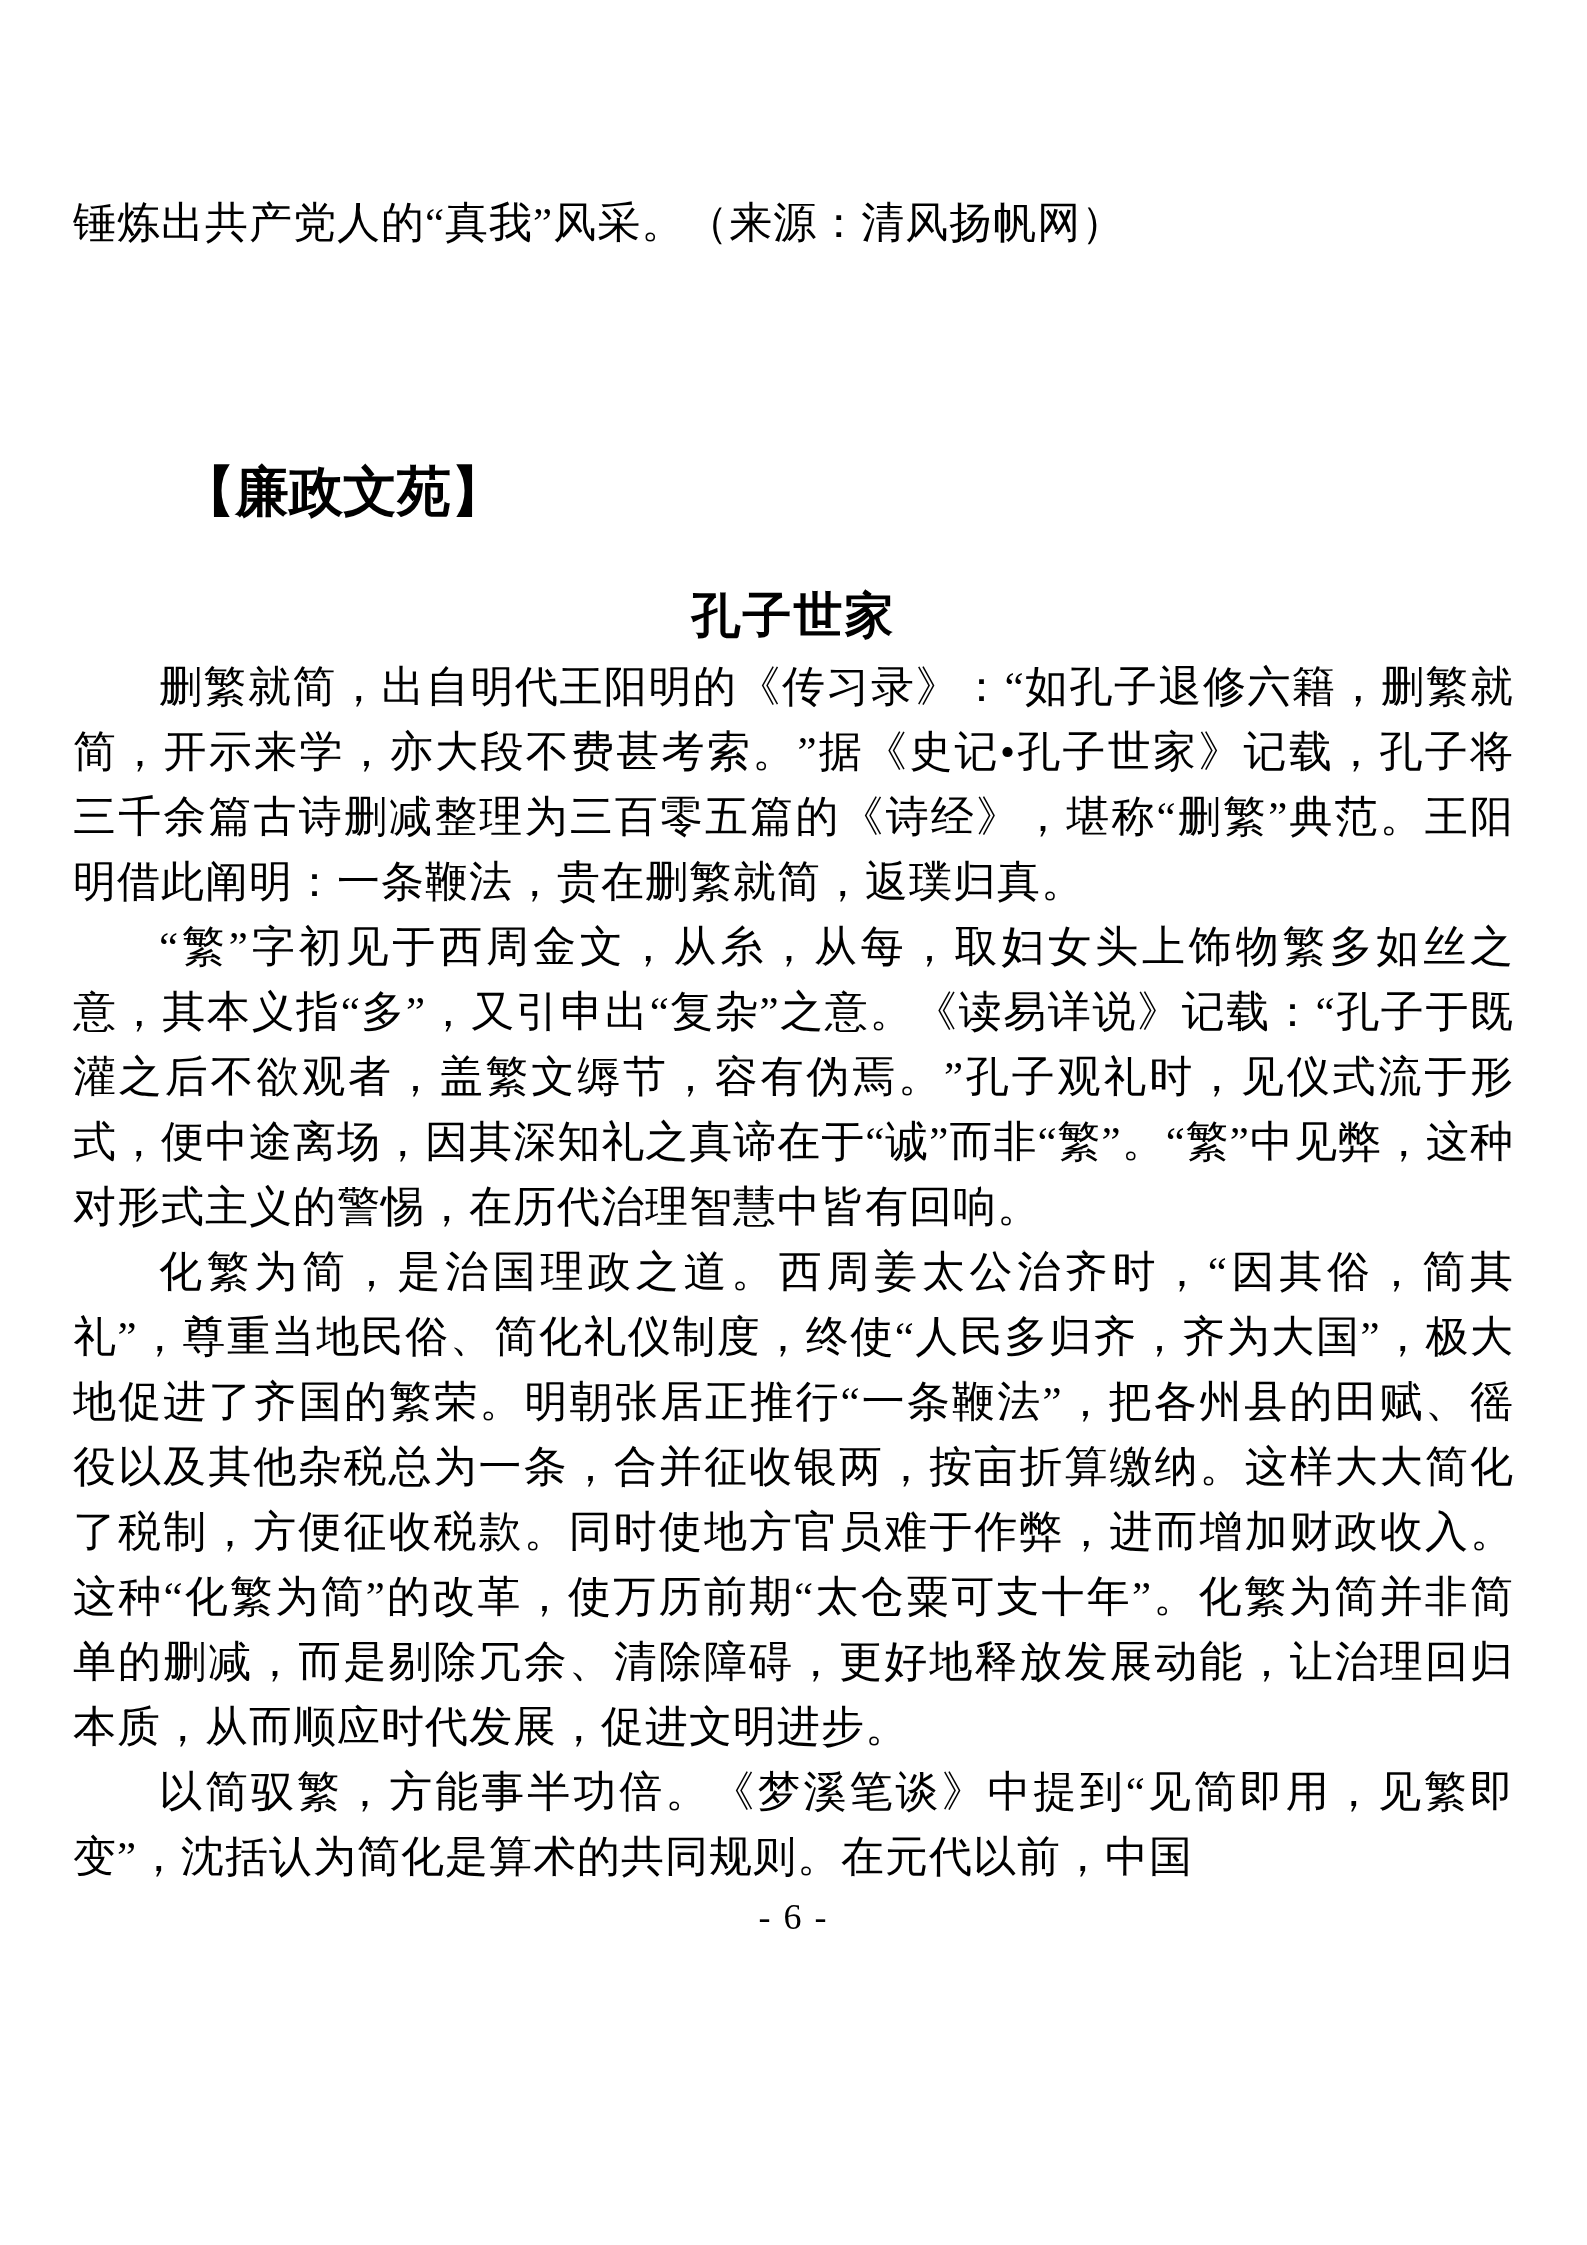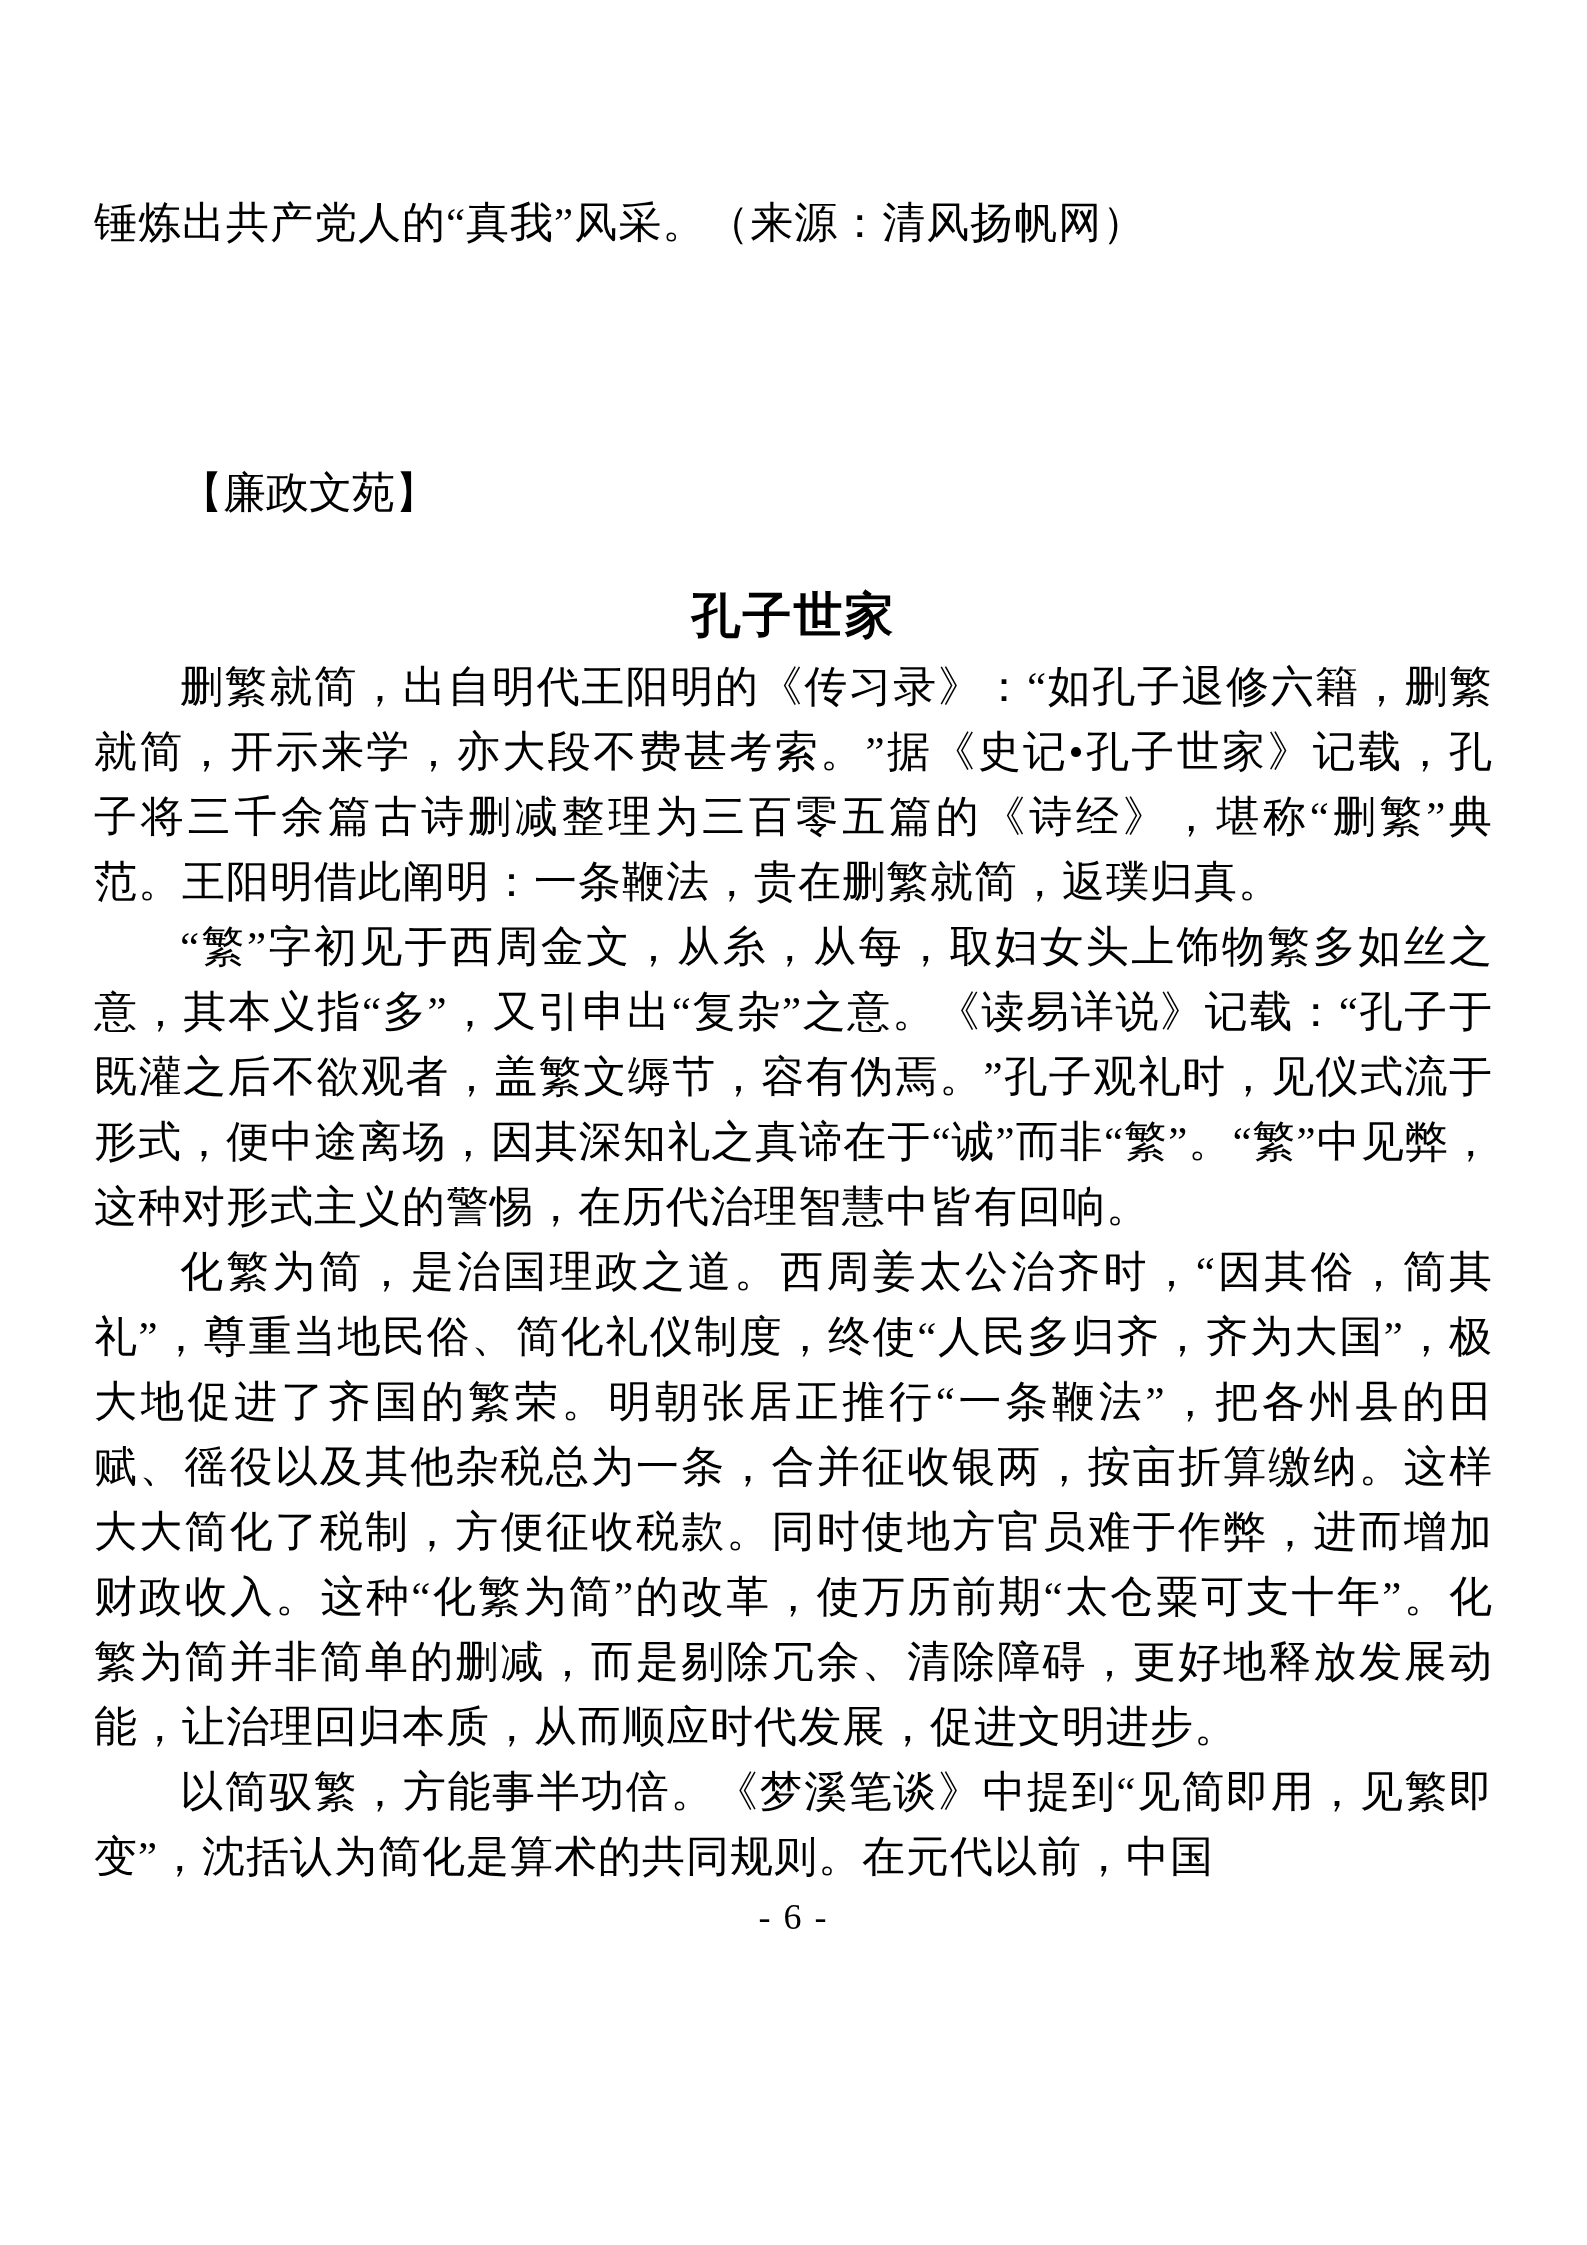--- a/index.html
+++ b/index.html
@@ -9,36 +9,36 @@
     font-family: "Liberation Serif", serif;
   }
   .page {
     position: relative;
     width: 1587px;
     height: 2245px;
     margin: 0 auto;
     background: #ffffff;
     color: #000000;
     box-sizing: border-box;
-    padding: 0 94px;
+    padding: 0 73px;
     overflow: hidden;
   }
   .continuation {
     margin: 190px 0 0 0;
     font-size: 43px;
     line-height: 65px;
     text-indent: 0;
     letter-spacing: 1px;
   }
   .section-header {
     margin: 205px 0 0 0;
-    font-size: 43px;
+    font-size: 54px;
     line-height: 65px;
     text-indent: 2em;
-    font-weight: 400;
+    font-weight: 700;
   }
   .article-title {
     margin: 55px 0 0 0;
     font-size: 49px;
     line-height: 72px;
     text-align: center;
     font-weight: 700;
     letter-spacing: 2px;
   }
   .body-text {

